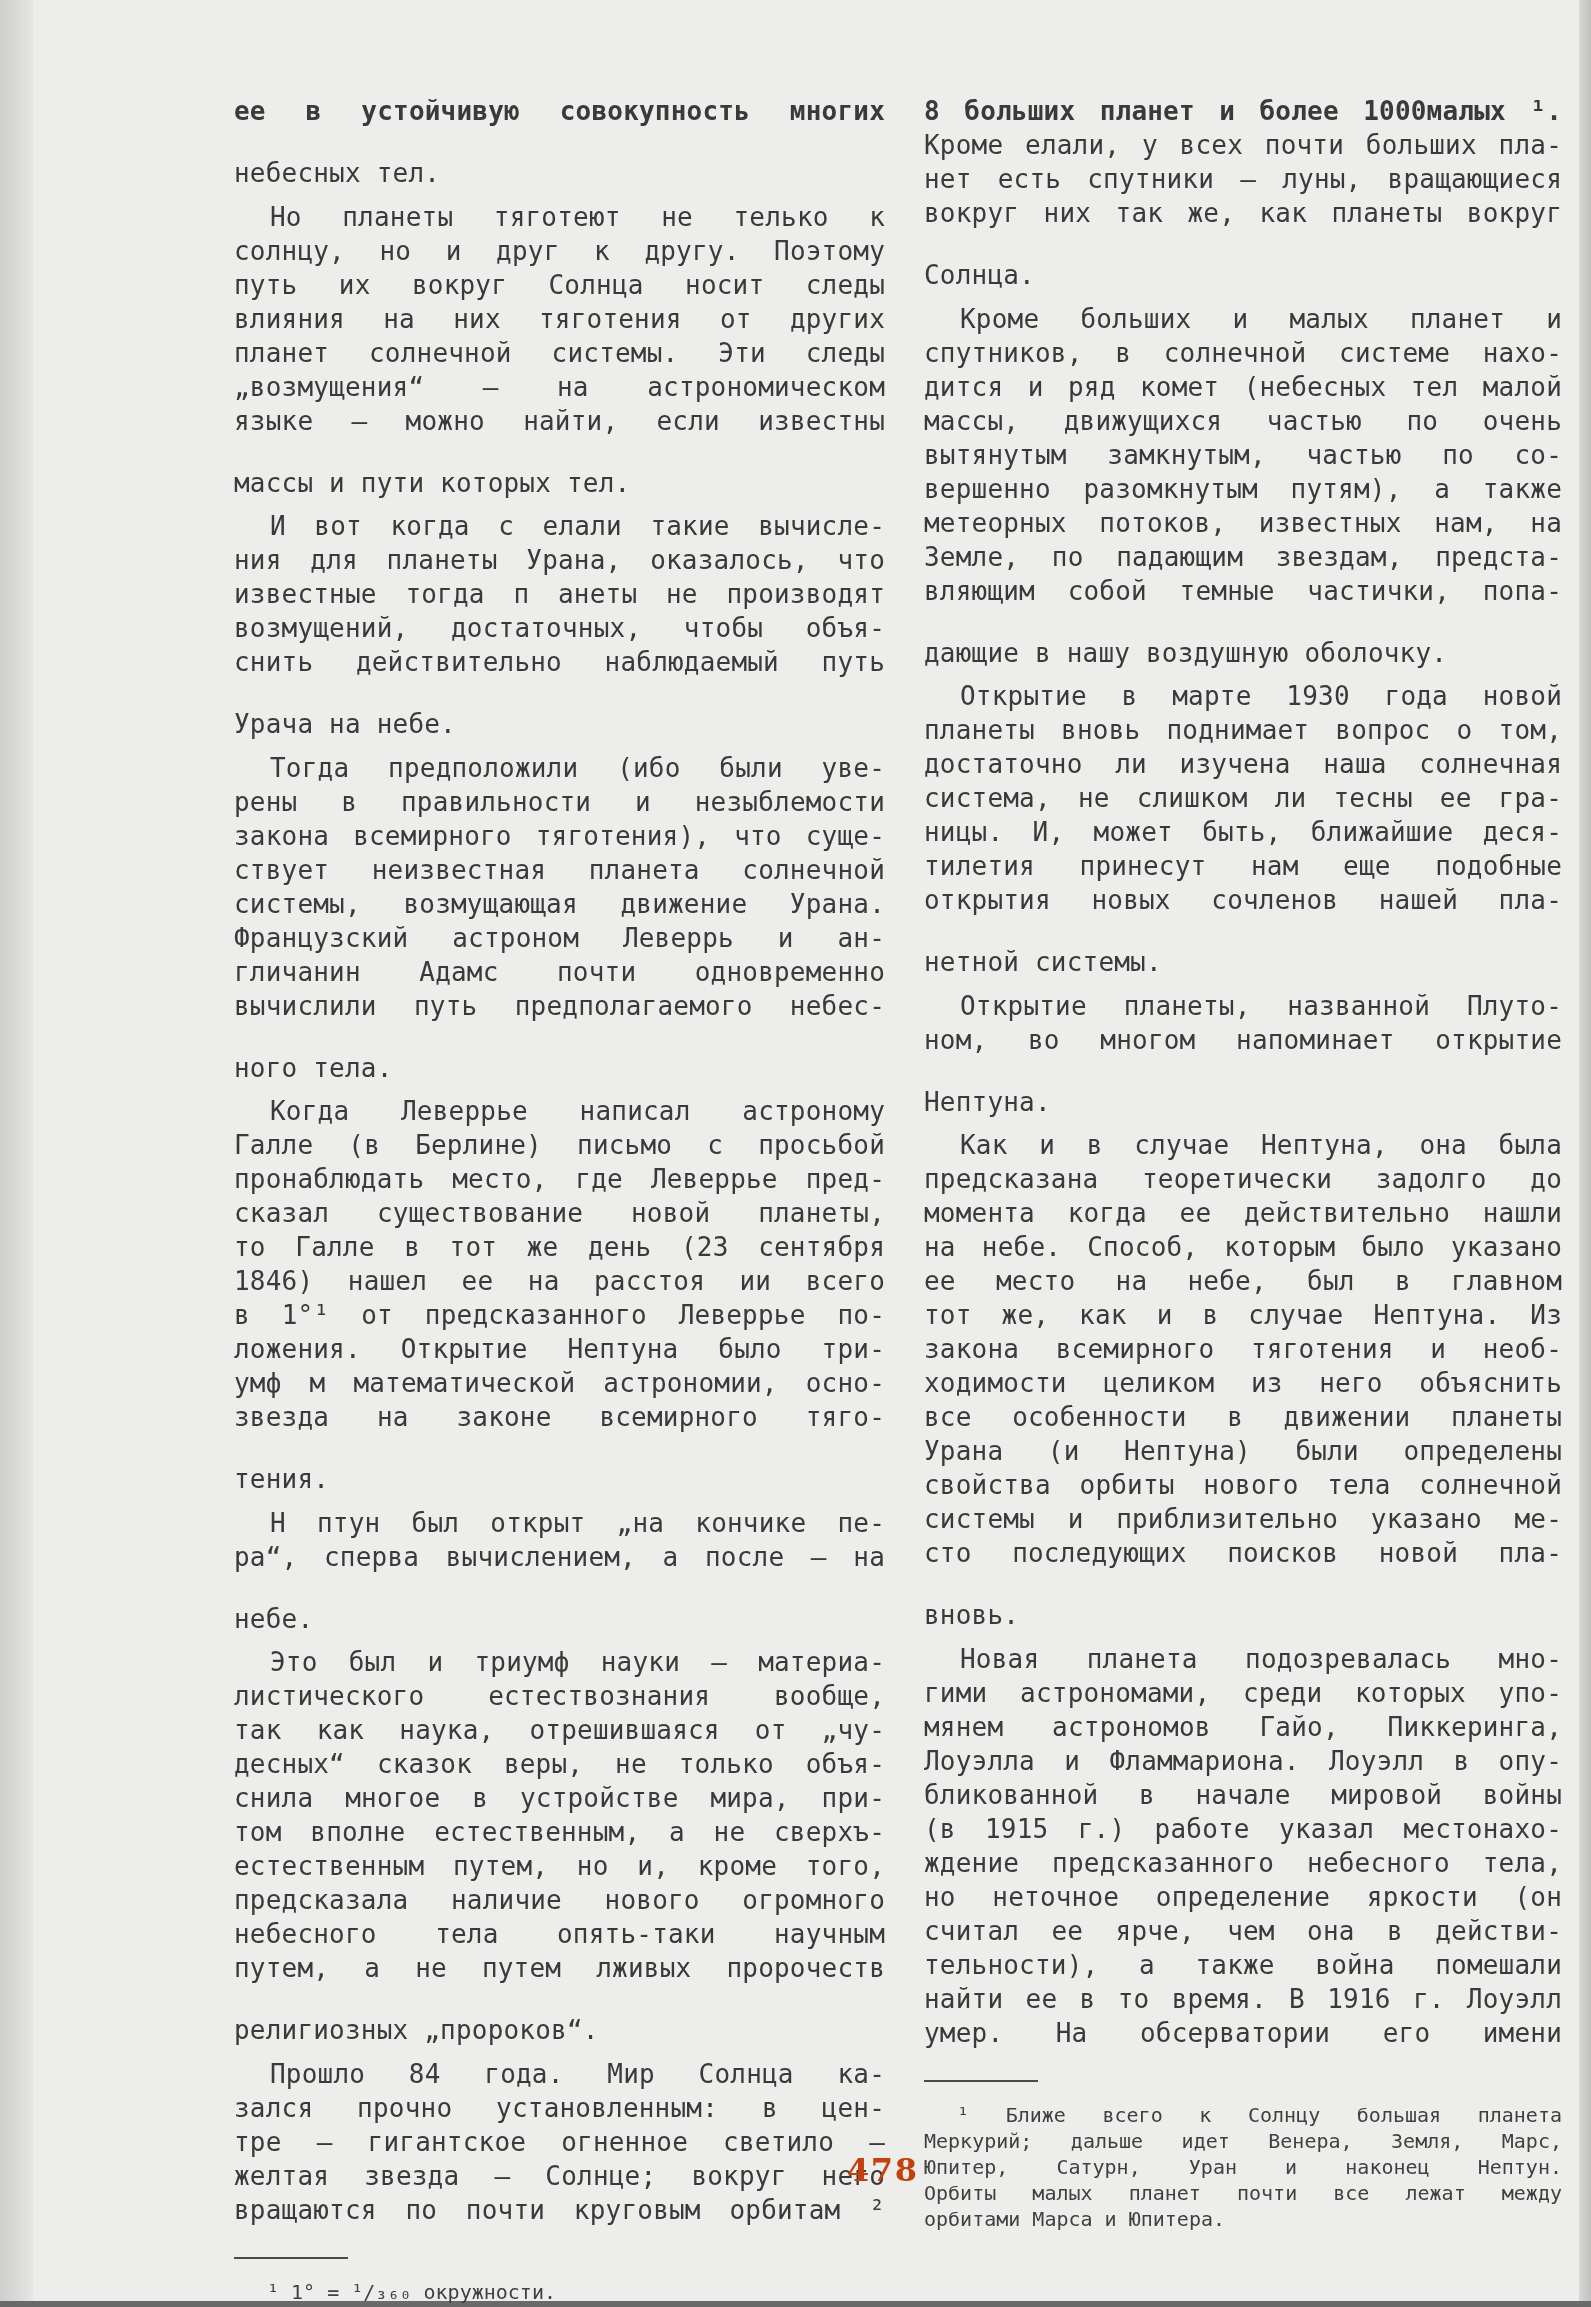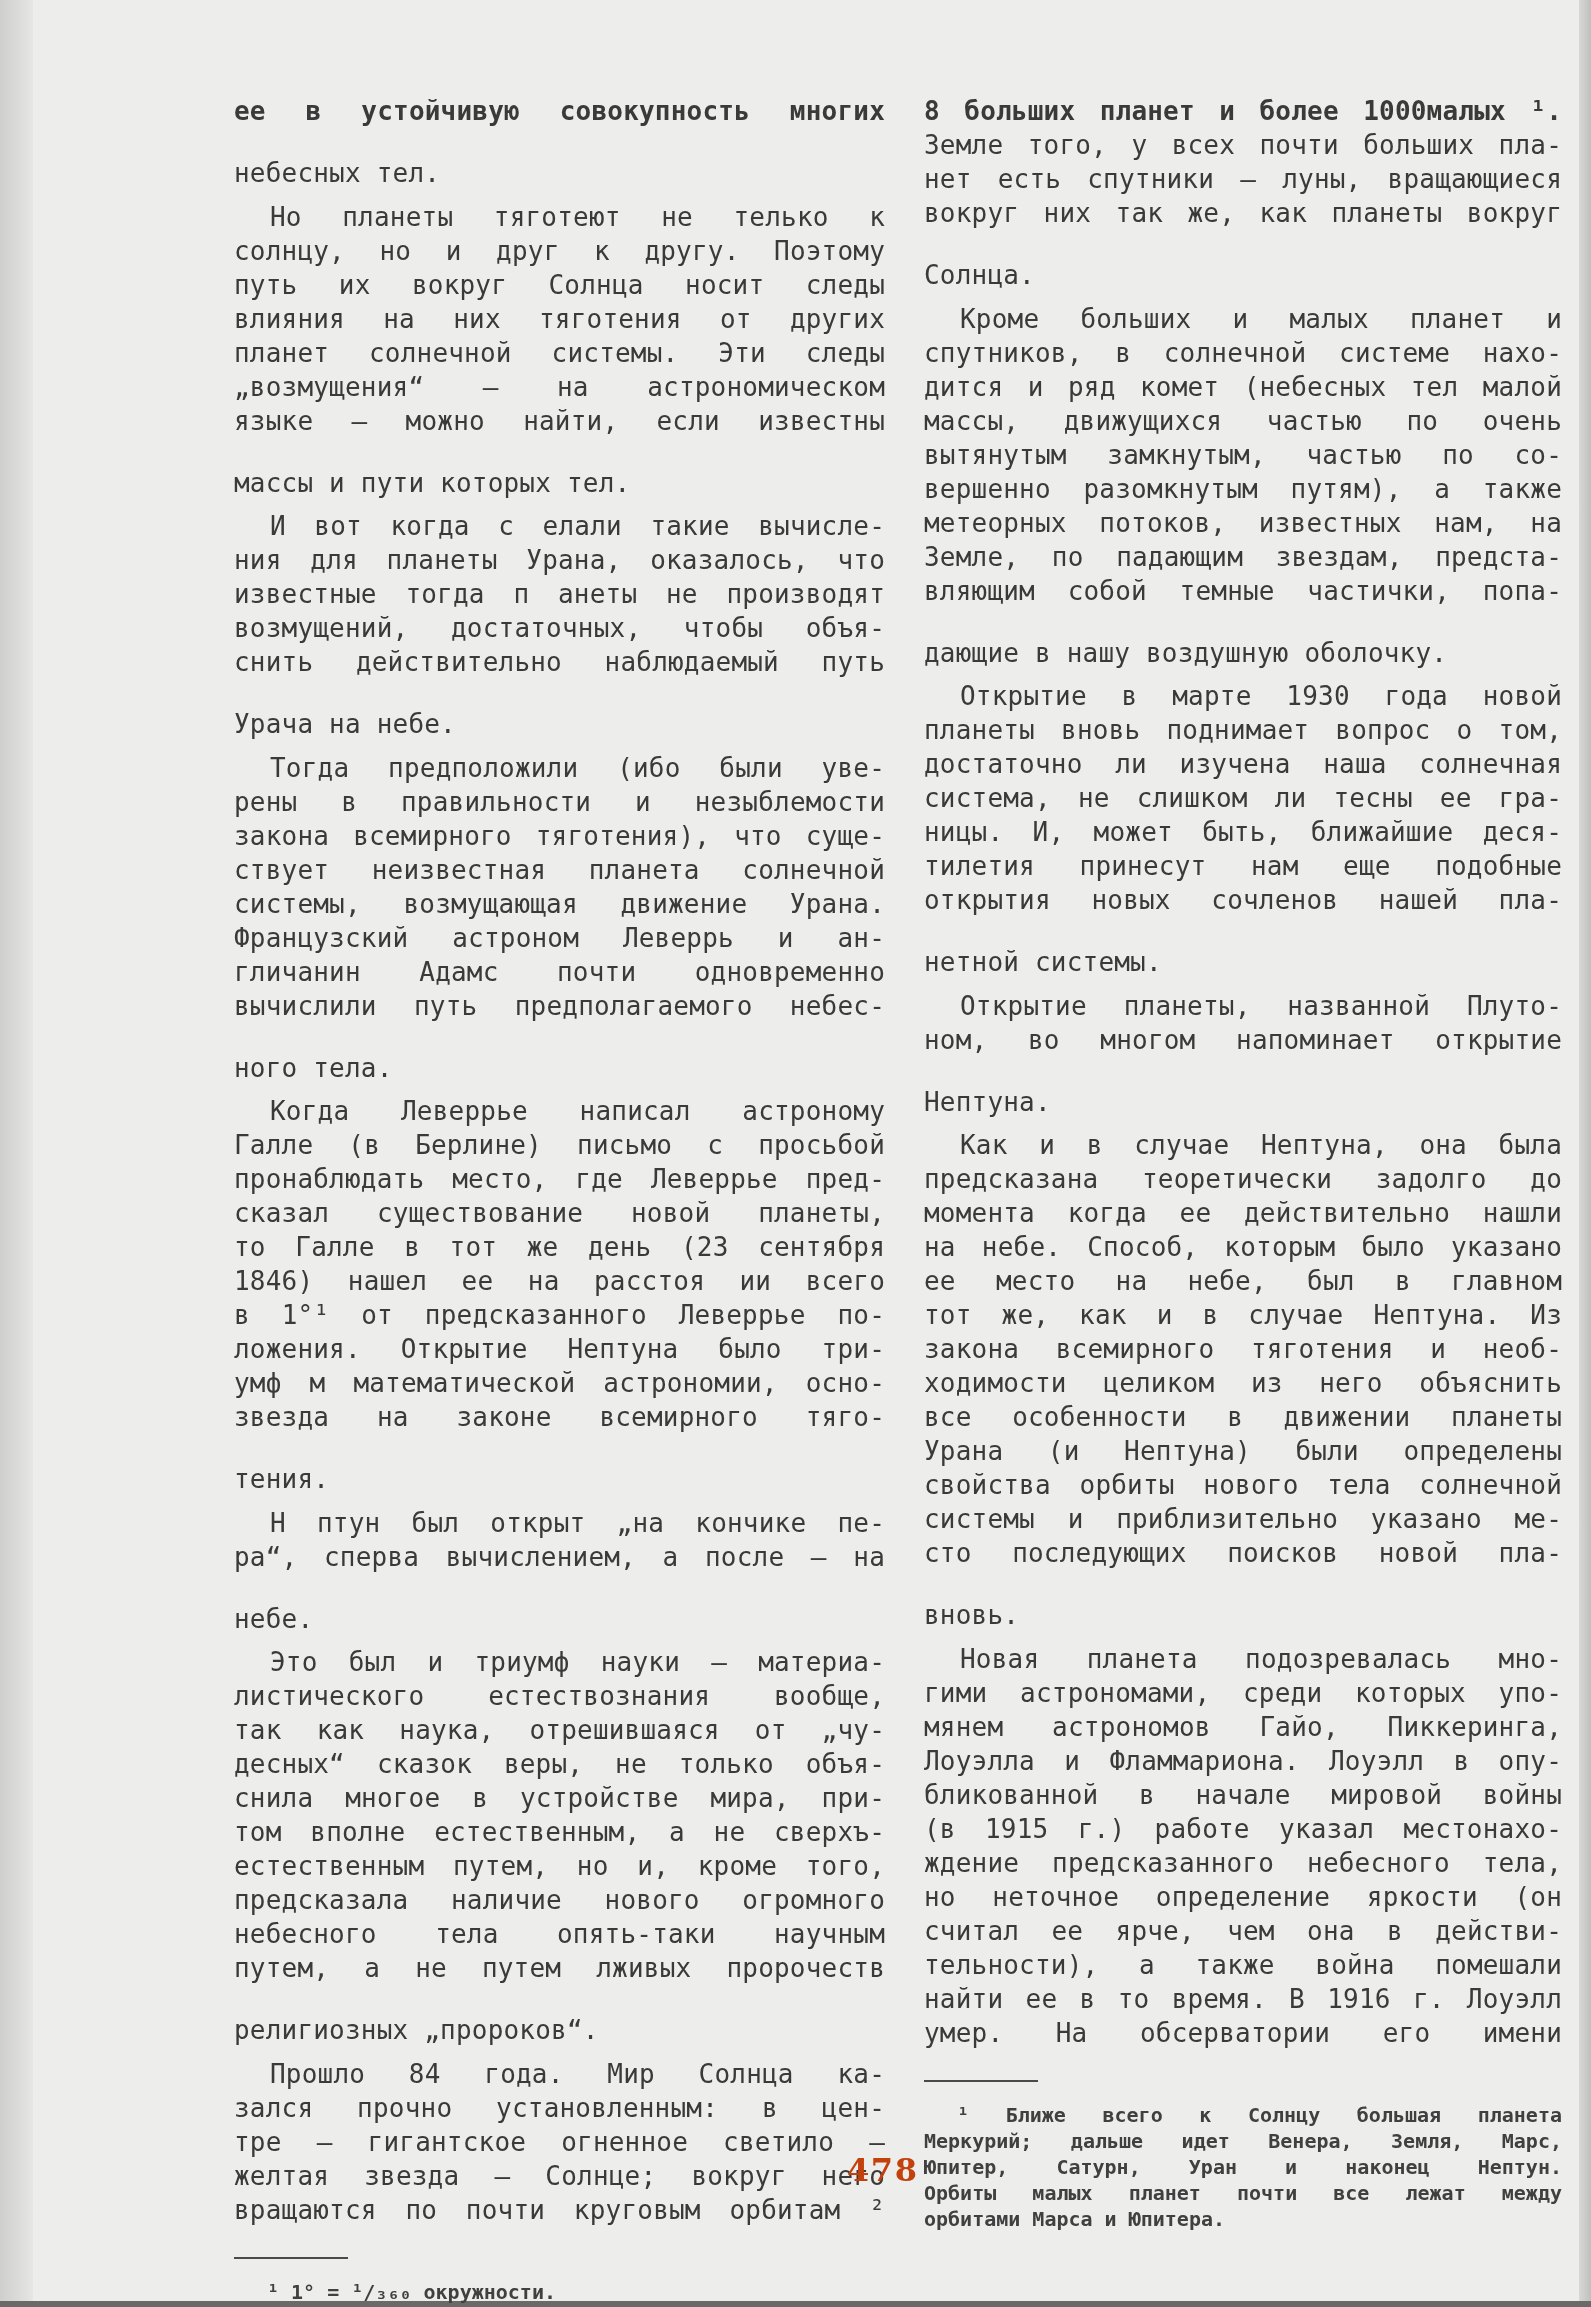--- a/index.html
+++ b/index.html
@@ -39,21 +39,21 @@
     .line.last { text-align-last: left; margin-top: 28px; }
     .line.indent { padding-left: 36px; }
     .line.bold { font-weight: bold; }
     .gap { height: 9.5px; }
     .rule {
       height: 2.4px; background: #4a4a4a; width: 114px; margin: 30px 0 20.5px 0;
     }
     .fn-line {
       display: block; height: 26px; line-height: 26px; font-size: 20px;
       white-space: nowrap; text-align: justify; text-align-last: justify;
-      font-weight: bold; color: #404040;
+      font-weight: normal; color: #404040;
     }
     .fn-line.last { text-align-last: left; }
     .fn-line.indent { padding-left: 33px; }
     .fn-left .fn-line { text-align-last: left; padding-left: 33px; }
     .page-number {
       position: absolute; left: 847px; top: 2151px;
       font-family: "DejaVu Serif", "Liberation Serif", serif;
       font-weight: bold; font-size: 32px; color: #c2410c; letter-spacing: 1.6px;
     }
   </style>
@@ -133,21 +133,21 @@
     <div class="rule"></div>
     <div class="fn-left">
       <span class="fn-line">¹ 1° = ¹/₃₆₀ окружности.</span>
       <span class="fn-line">² Путям.</span>
     </div>
   </div>
 
   <div class="col col-right">
     <div id="right-body">
         <span class="line bold">8 больших планет и более 1000малых ¹.</span>
-        <span class="line">Земле того, у всех почти больших пла-</span>
+        <span class="line">Кроме елали, у всех почти больших пла-</span>
         <span class="line">нет есть спутники — луны, вращающиеся</span>
         <span class="line">вокруг них так же, как планеты вокруг</span>
         <span class="line last">Солнца.</span>
         <div class="gap"></div>
         <span class="line indent">Кроме больших и малых планет и</span>
         <span class="line">спутников, в солнечной системе нахо-</span>
         <span class="line">дится и ряд комет (небесных тел малой</span>
         <span class="line">массы, движущихся частью по очень</span>
         <span class="line">вытянутым замкнутым, частью по со-</span>
         <span class="line">вершенно разомкнутым путям), а также</span>

